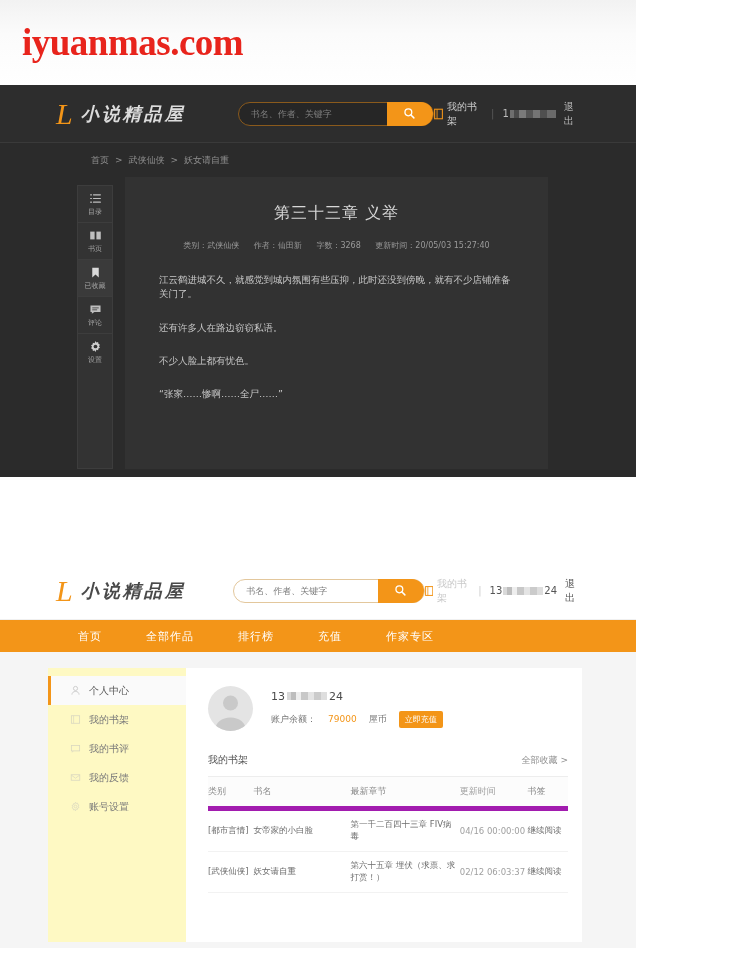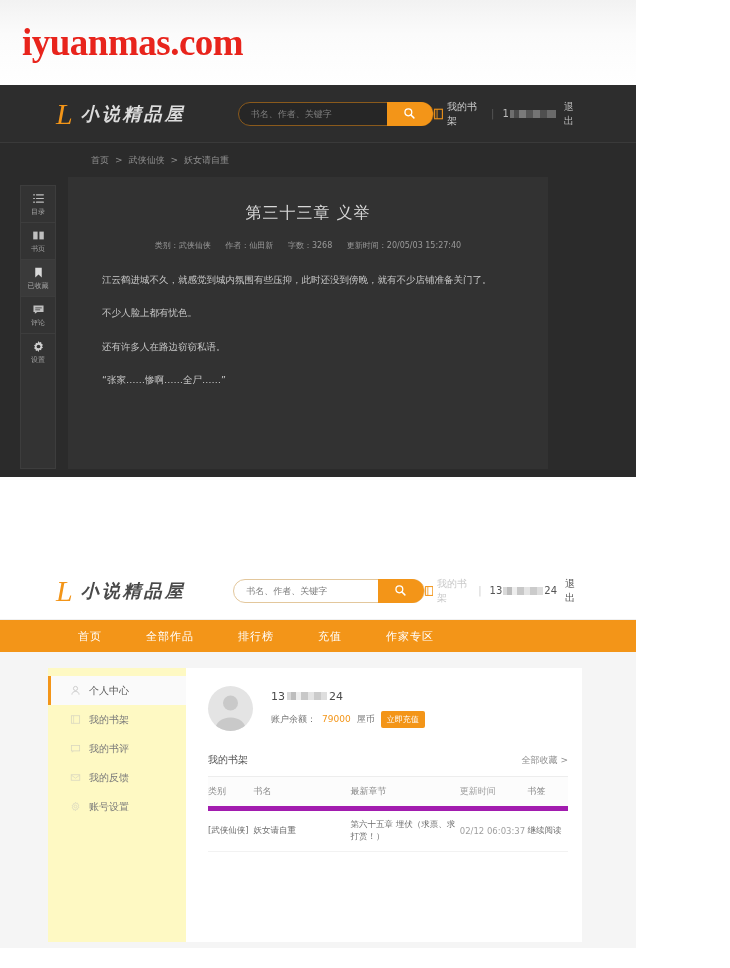--- a/index.html
+++ b/index.html
@@ -81,21 +81,21 @@
   .breadcrumb {
     height: 34px; display: flex; align-items: center;
     padding-left: 88px; font-size: 9px; color: #8f8f8f;
     background: #2b2b2b;
     font-family: "DejaVu Sans", sans-serif;
   }
   .breadcrumb span { margin: 0 3px; }
 
   .reader-body { position: relative; display: flex; }
   .tool-rail {
-    width: 36px; margin-left: 20px; margin-top: 8px;
+    width: 36px; margin-left: 77px; margin-top: 8px;
     background: #333333; border: 1px solid #3d3d3d;
     display: flex; flex-direction: column;
   }
   .tool-item {
     height: 37px; display: flex; flex-direction: column;
     align-items: center; justify-content: center; gap: 2px;
     border-bottom: 1px solid #3d3d3d; color: #a6a6a6;
     font-size: 7px; cursor: pointer;
     font-family: "DejaVu Sans", sans-serif;
   }
@@ -175,21 +175,21 @@
 
   .uc-content { flex: 1; background: #ffffff; padding: 18px 14px 0 22px; }
   .profile { display: flex; align-items: center; gap: 18px; margin-bottom: 22px; }
   .avatar {
     width: 45px; height: 45px; border-radius: 50%; background: #e4e4e4;
     display: flex; align-items: flex-end; justify-content: center; overflow: hidden;
   }
   .profile-info { display: flex; flex-direction: column; gap: 8px; }
   .profile-name { font-size: 11px; color: #4b4b4b; display: flex; align-items: center; gap: 2px;
     font-family: "DejaVu Sans", sans-serif; }
-  .balance-row { display: flex; align-items: center; gap: 6px; font-size: 9px; color: #777;
+  .balance-row { display: flex; align-items: center; gap: 12px; font-size: 9px; color: #777;
     font-family: "DejaVu Sans", sans-serif; }
   .balance-num { color: #f39518; }
   .recharge-btn {
     background: #f39518; color: #fff; font-size: 8px; border: none;
     border-radius: 2px; padding: 3px 6px; cursor: pointer;
     font-family: "DejaVu Sans", sans-serif;
   }
 
   .shelf-head {
     display: flex; align-items: center; justify-content: space-between;
@@ -321,22 +321,22 @@
       <div class="article">
         <div class="chapter-title">第三十三章 义举</div>
         <div class="chapter-meta">
           <span>类别：武侠仙侠</span>
           <span>作者：仙田新</span>
           <span>字数：3268</span>
           <span>更新时间：20/05/03 15:27:40</span>
         </div>
         <div class="chapter-body">
           <p>江云鹤进城不久，就感觉到城内氛围有些压抑，此时还没到傍晚，就有不少店铺准备关门了。</p>
+          <p>还有许多人在路边窃窃私语。</p>
           <p>不少人脸上都有忧色。</p>
-          <p>还有许多人在路边窃窃私语。</p>
           <p>“张家……惨啊……全尸……”</p>
         </div>
       </div>
     </div>
   </div>
 
   <div class="gap"></div>
 
   <div>
 
@@ -456,20 +456,27 @@
             <tr>
               <th class="col-cat">类别</th>
               <th class="col-name">书名</th>
               <th class="col-chap">最新章节</th>
               <th class="col-date c-date">更新时间</th>
               <th class="col-mark">书签</th>
             </tr>
           </thead>
           <tbody>
             <tr>
+              <td>[都市言情]</td>
+              <td>女帝家的小白脸</td>
+              <td>第一千二百四十三章 FIV病毒</td>
+              <td class="c-date">04/16 00:00:00</td>
+              <td class="c-mark">继续阅读</td>
+            </tr>
+            <tr>
               <td>[武侠仙侠]</td>
               <td>妖女请自重</td>
               <td>第六十五章 埋伏（求票、求打赏！）</td>
               <td class="c-date">02/12 06:03:37</td>
               <td class="c-mark">继续阅读</td>
             </tr>
           </tbody>
         </table>
 
       </div>

